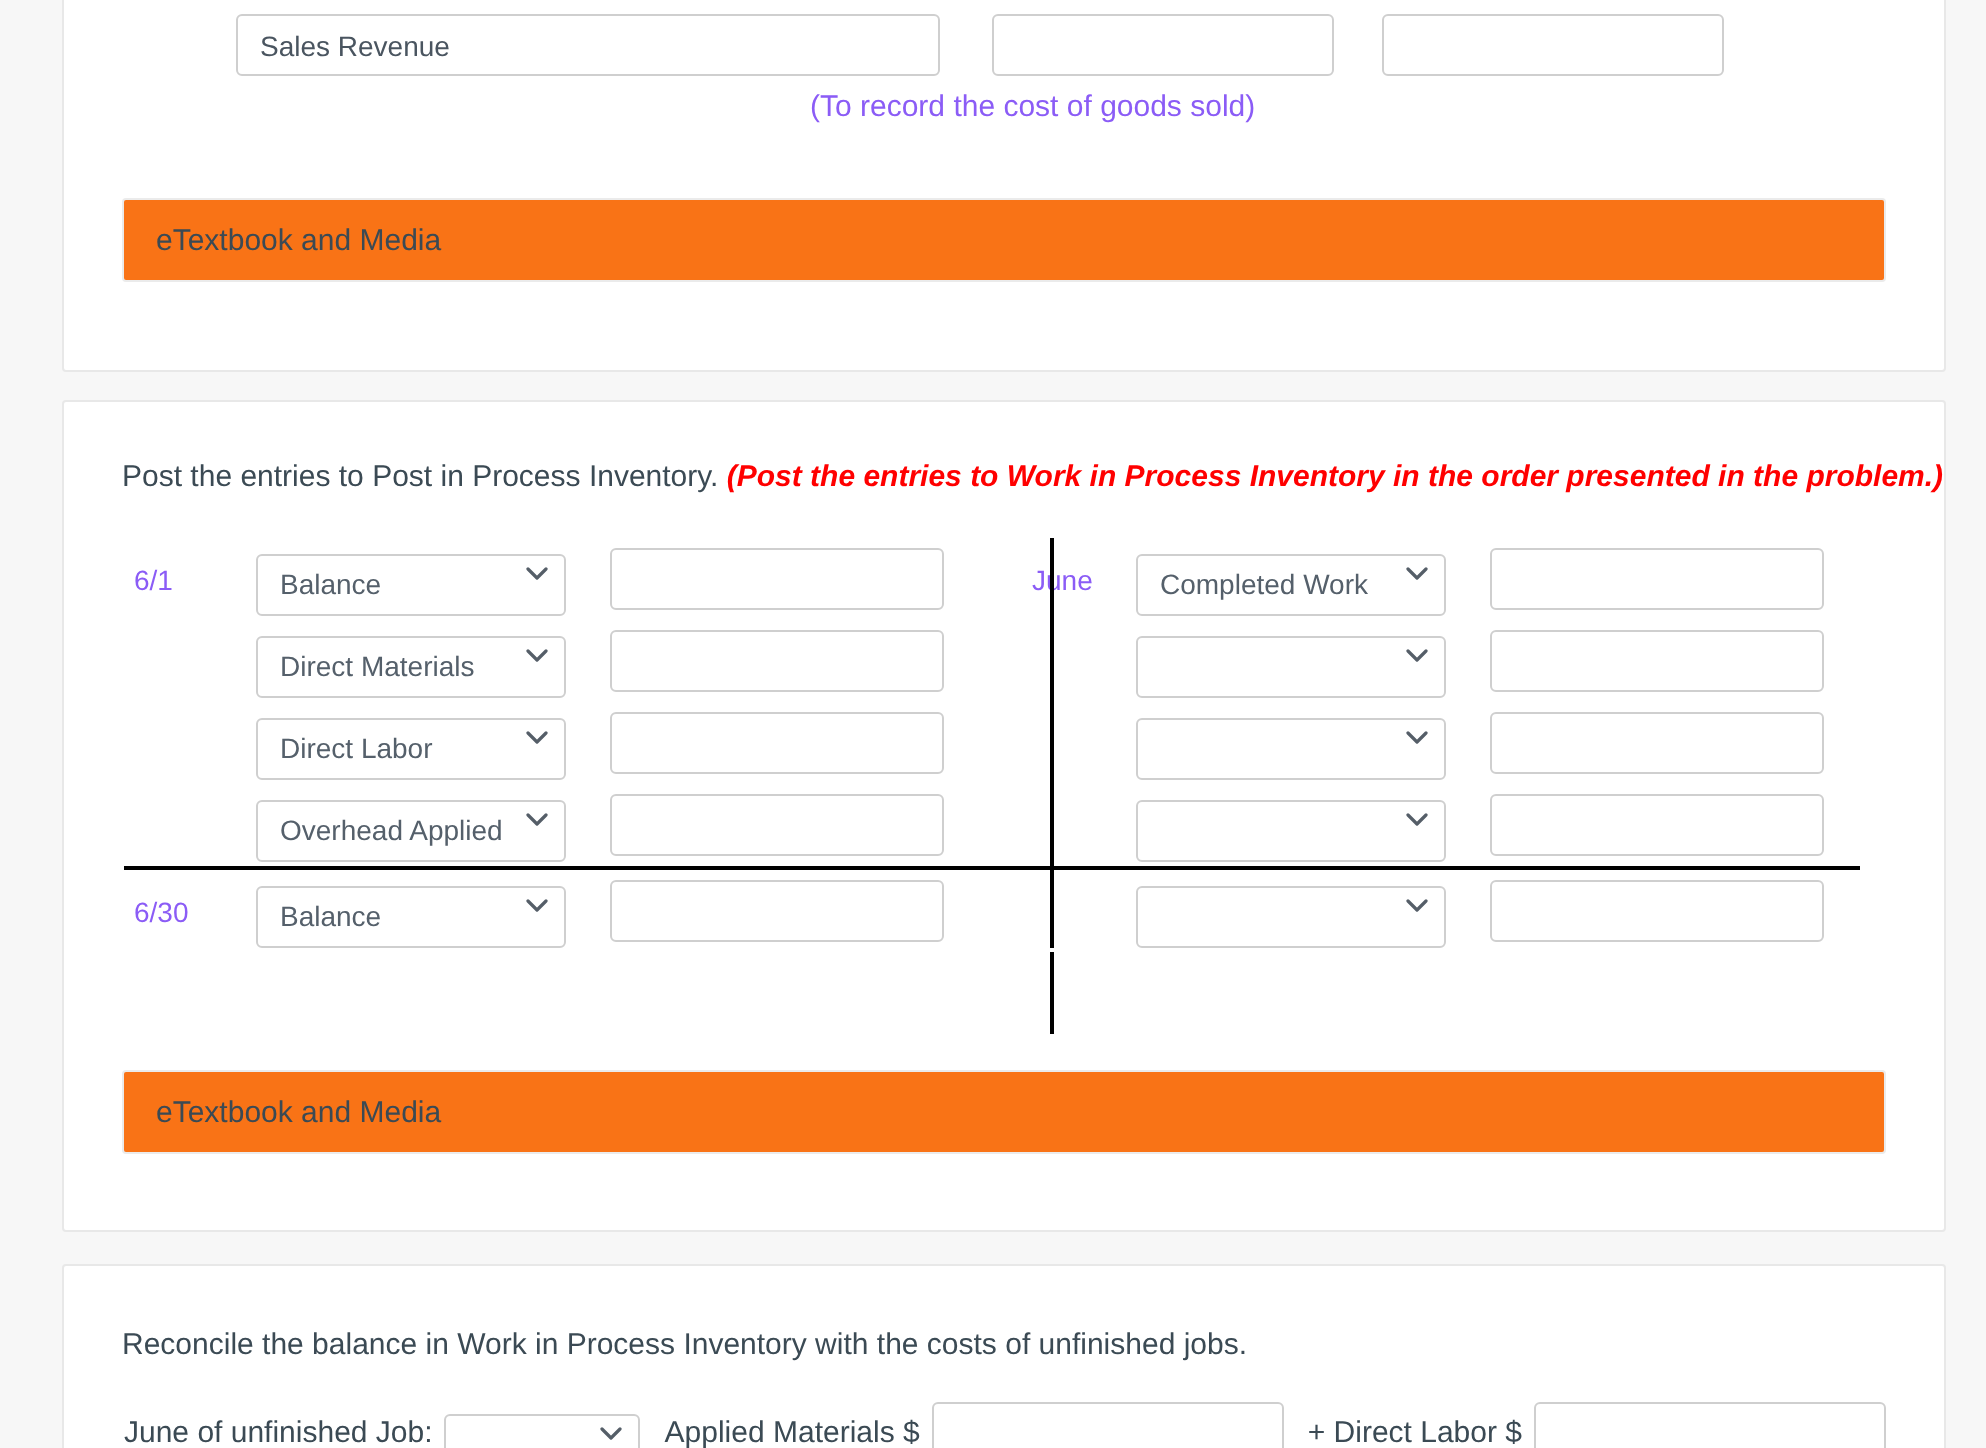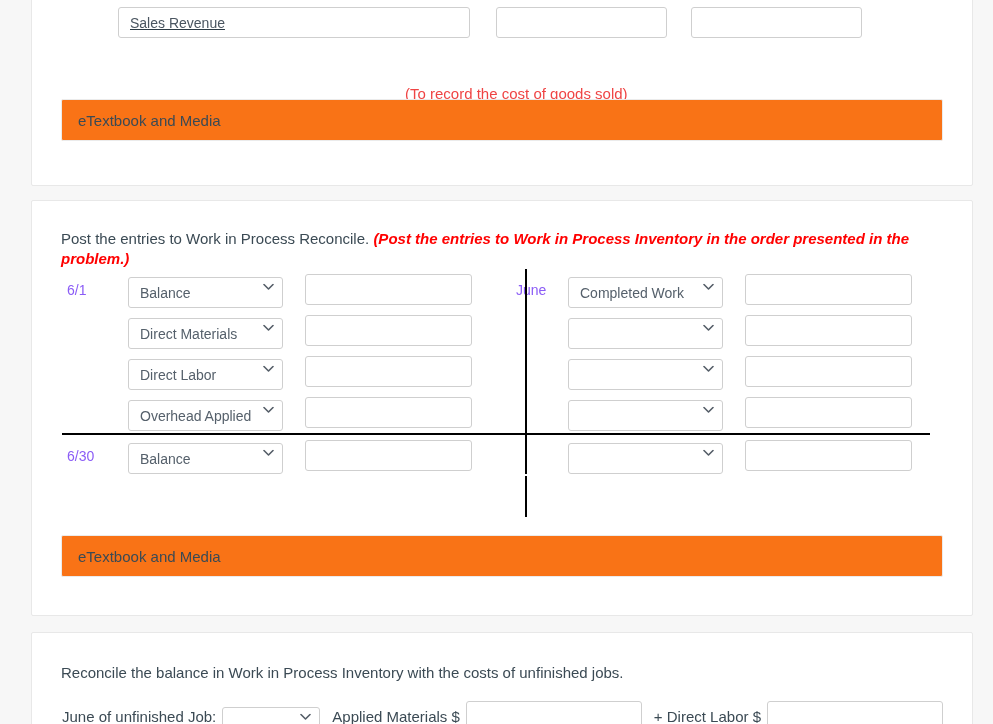--- a/index.html
+++ b/index.html
@@ -32,22 +32,21 @@
     color: #3b4a54;
     line-height: 20px;
   }
   .prompt .hint {
     color: #ff0000;
     font-weight: bold;
     font-style: italic;
   }
   .memo {
     font-size: 15px;
-    color: #ef4444;
-    margin-top: 40px;
+    color: #8b5cf6;
   }
 
   
   .txt {
     border: 1px solid #cfcfcf;
     background: #fff;
     border-radius: 3px;
     height: 31px;
     font-size: 14px;
     color: #4a5560;
@@ -169,37 +168,37 @@
   .recon-row .money { width: 176px; }
   .recon-row .spacer { width: 12px; }
 </style>
 </head>
 <body>
 
 <div class="page">
 
   <div class="panel" id="panel-journal">
 
-    <div style="position:absolute; left:86px; top:266px; display:flex; align-items:center;text-decoration:underline;">
+    <div style="position:absolute; left:86px; top:266px; display:flex; align-items:center;">
       <input class="txt" style="width: 352px;" value="Sales Revenue">
       <input class="txt" style="width: 171px; margin-left: 26px;" value="">
       <input class="txt" style="width: 171px; margin-left: 24px;" value="">
     </div>
 
     <div class="memo" style="position:absolute; left:373px; top:304px;">(To record the cost of goods sold)</div>
 
     <div class="etext" style="top:358px;">
       <span>eTextbook and Media</span>
     </div>
   </div>
 
   <div class="panel" id="panel-wip">
 
     <div class="prompt" style="position:absolute; left:29px; top:28px;">
-      <span>Post the entries to Work in Process Reconcile.</span>
+      <span>Post the entries to Post in Process Inventory.</span>
       <span class="hint">(Post the entries to Work in Process Inventory in the order presented in the problem.)</span>
     </div>
 
     <div class="taccount">
 
 
       <div class="tabody">
 
         <div class="vline" style="height:205px;"></div>
 

